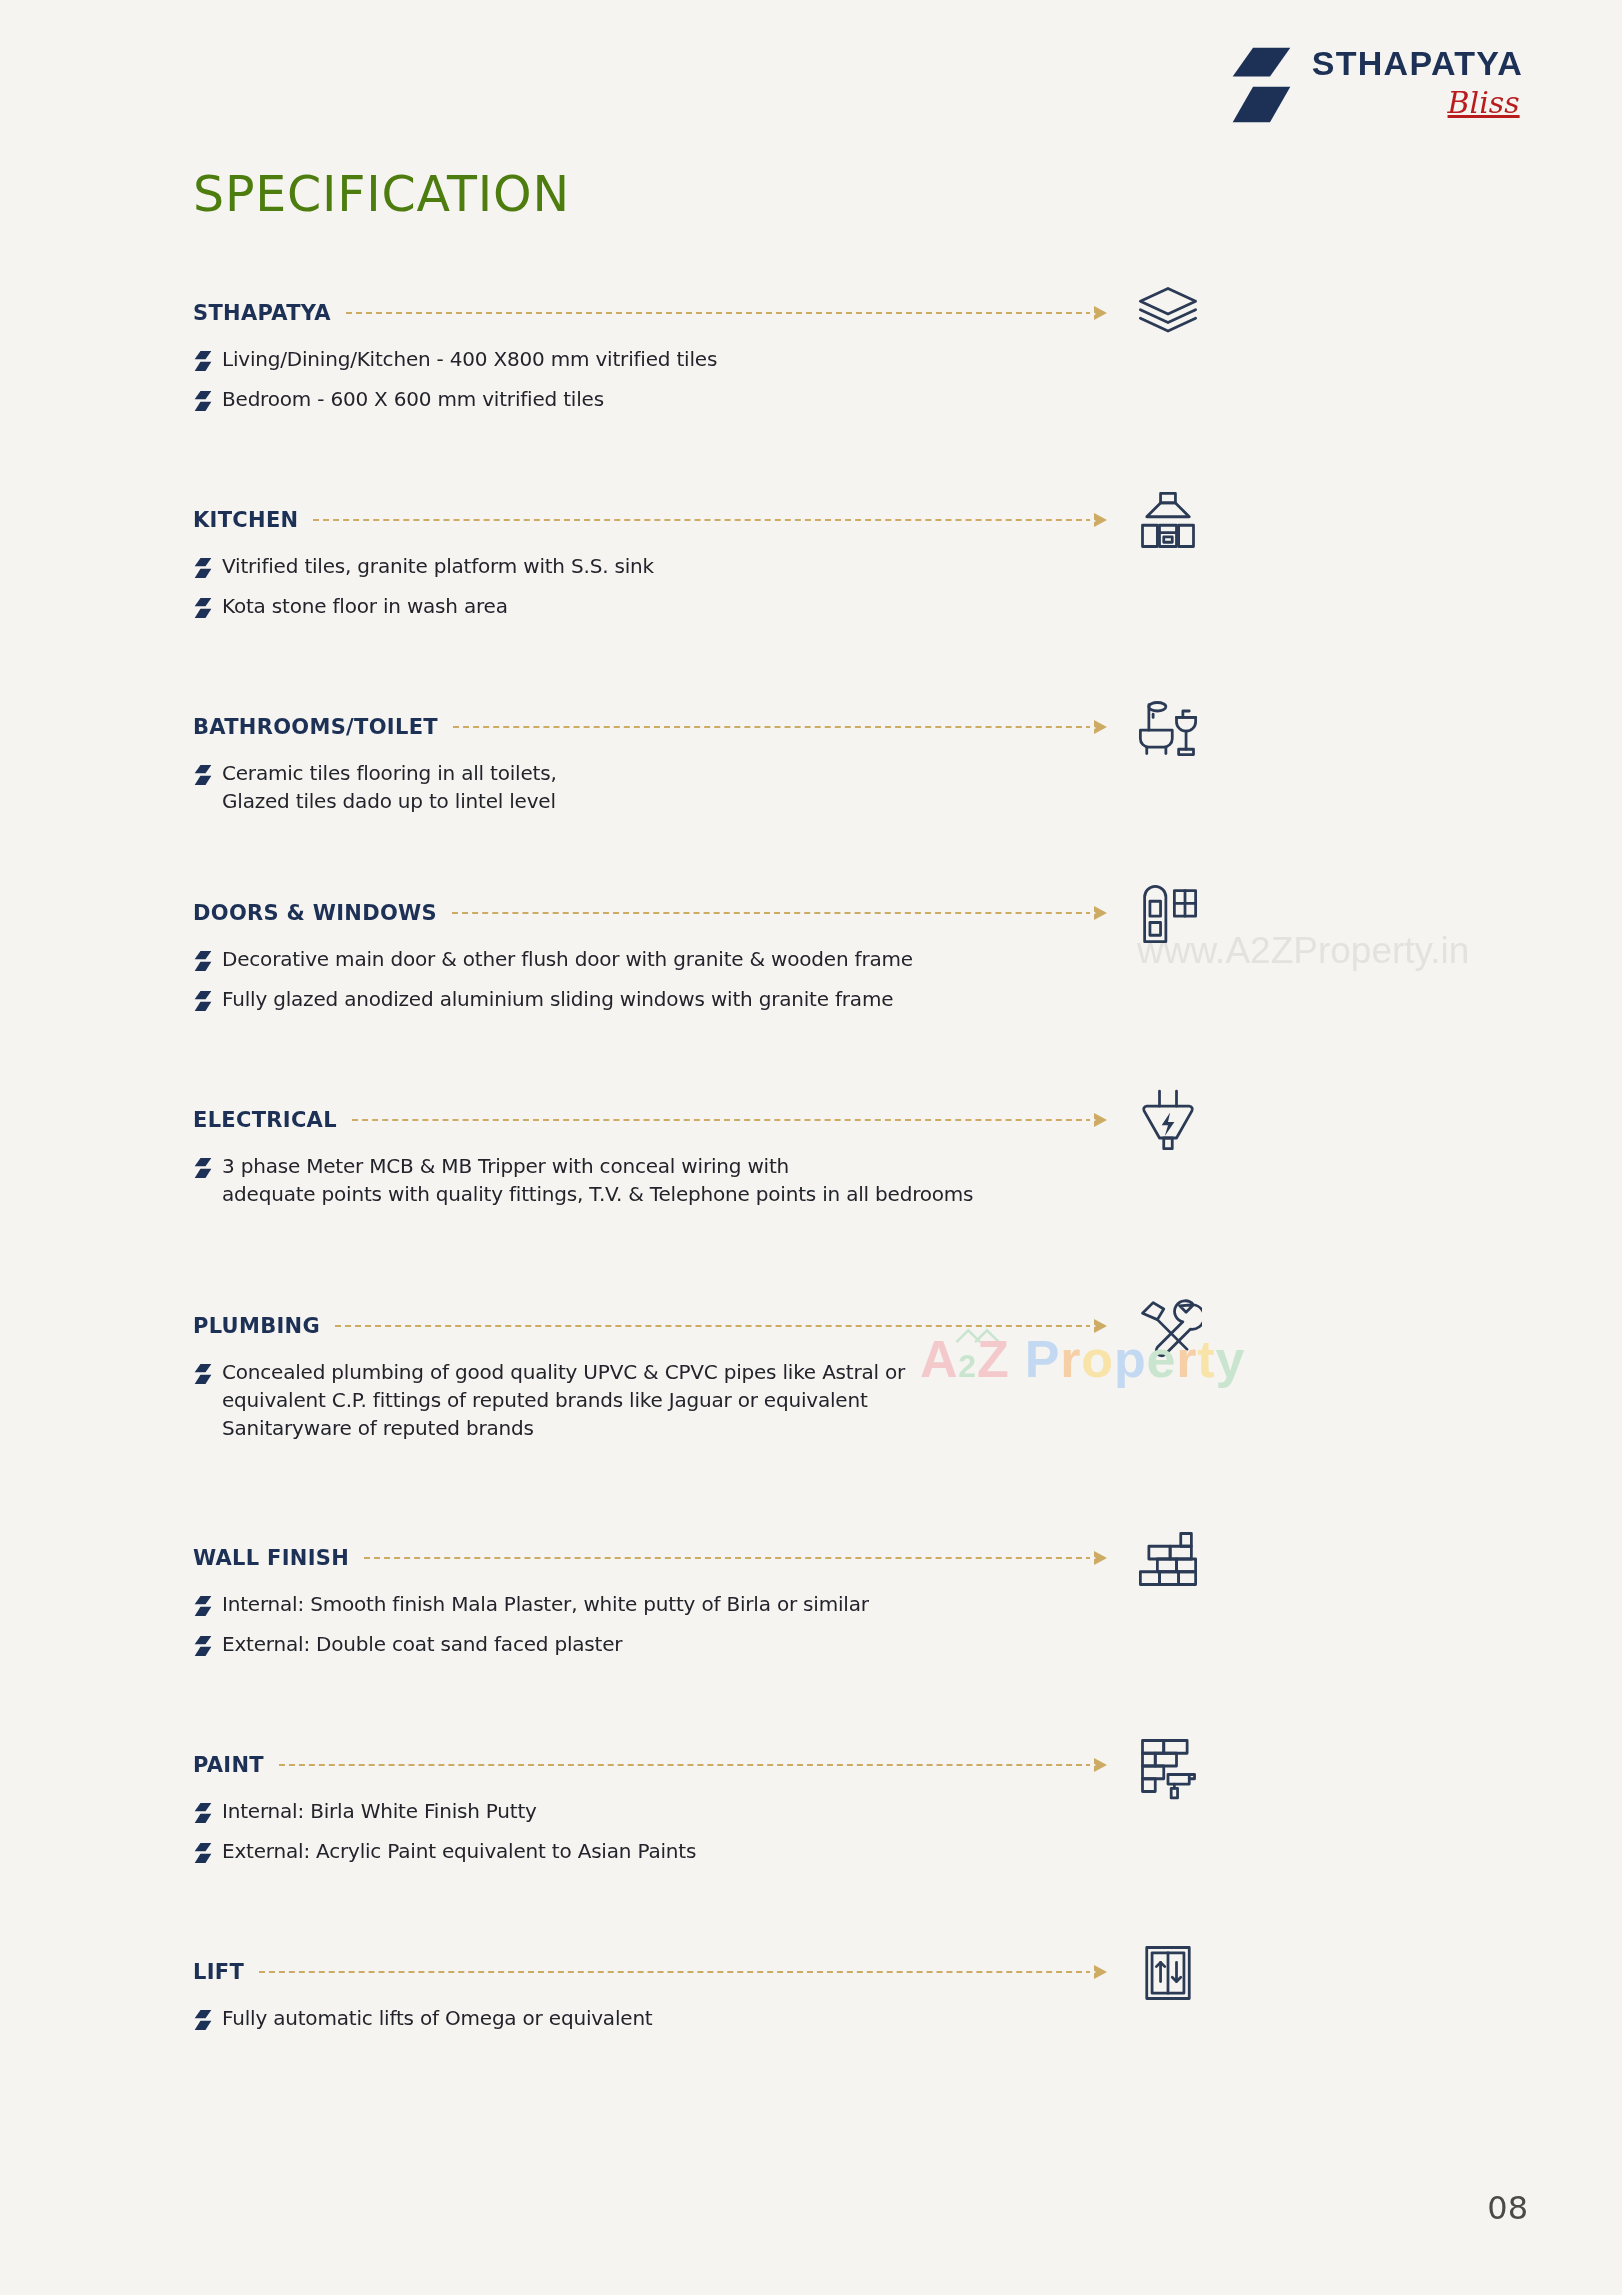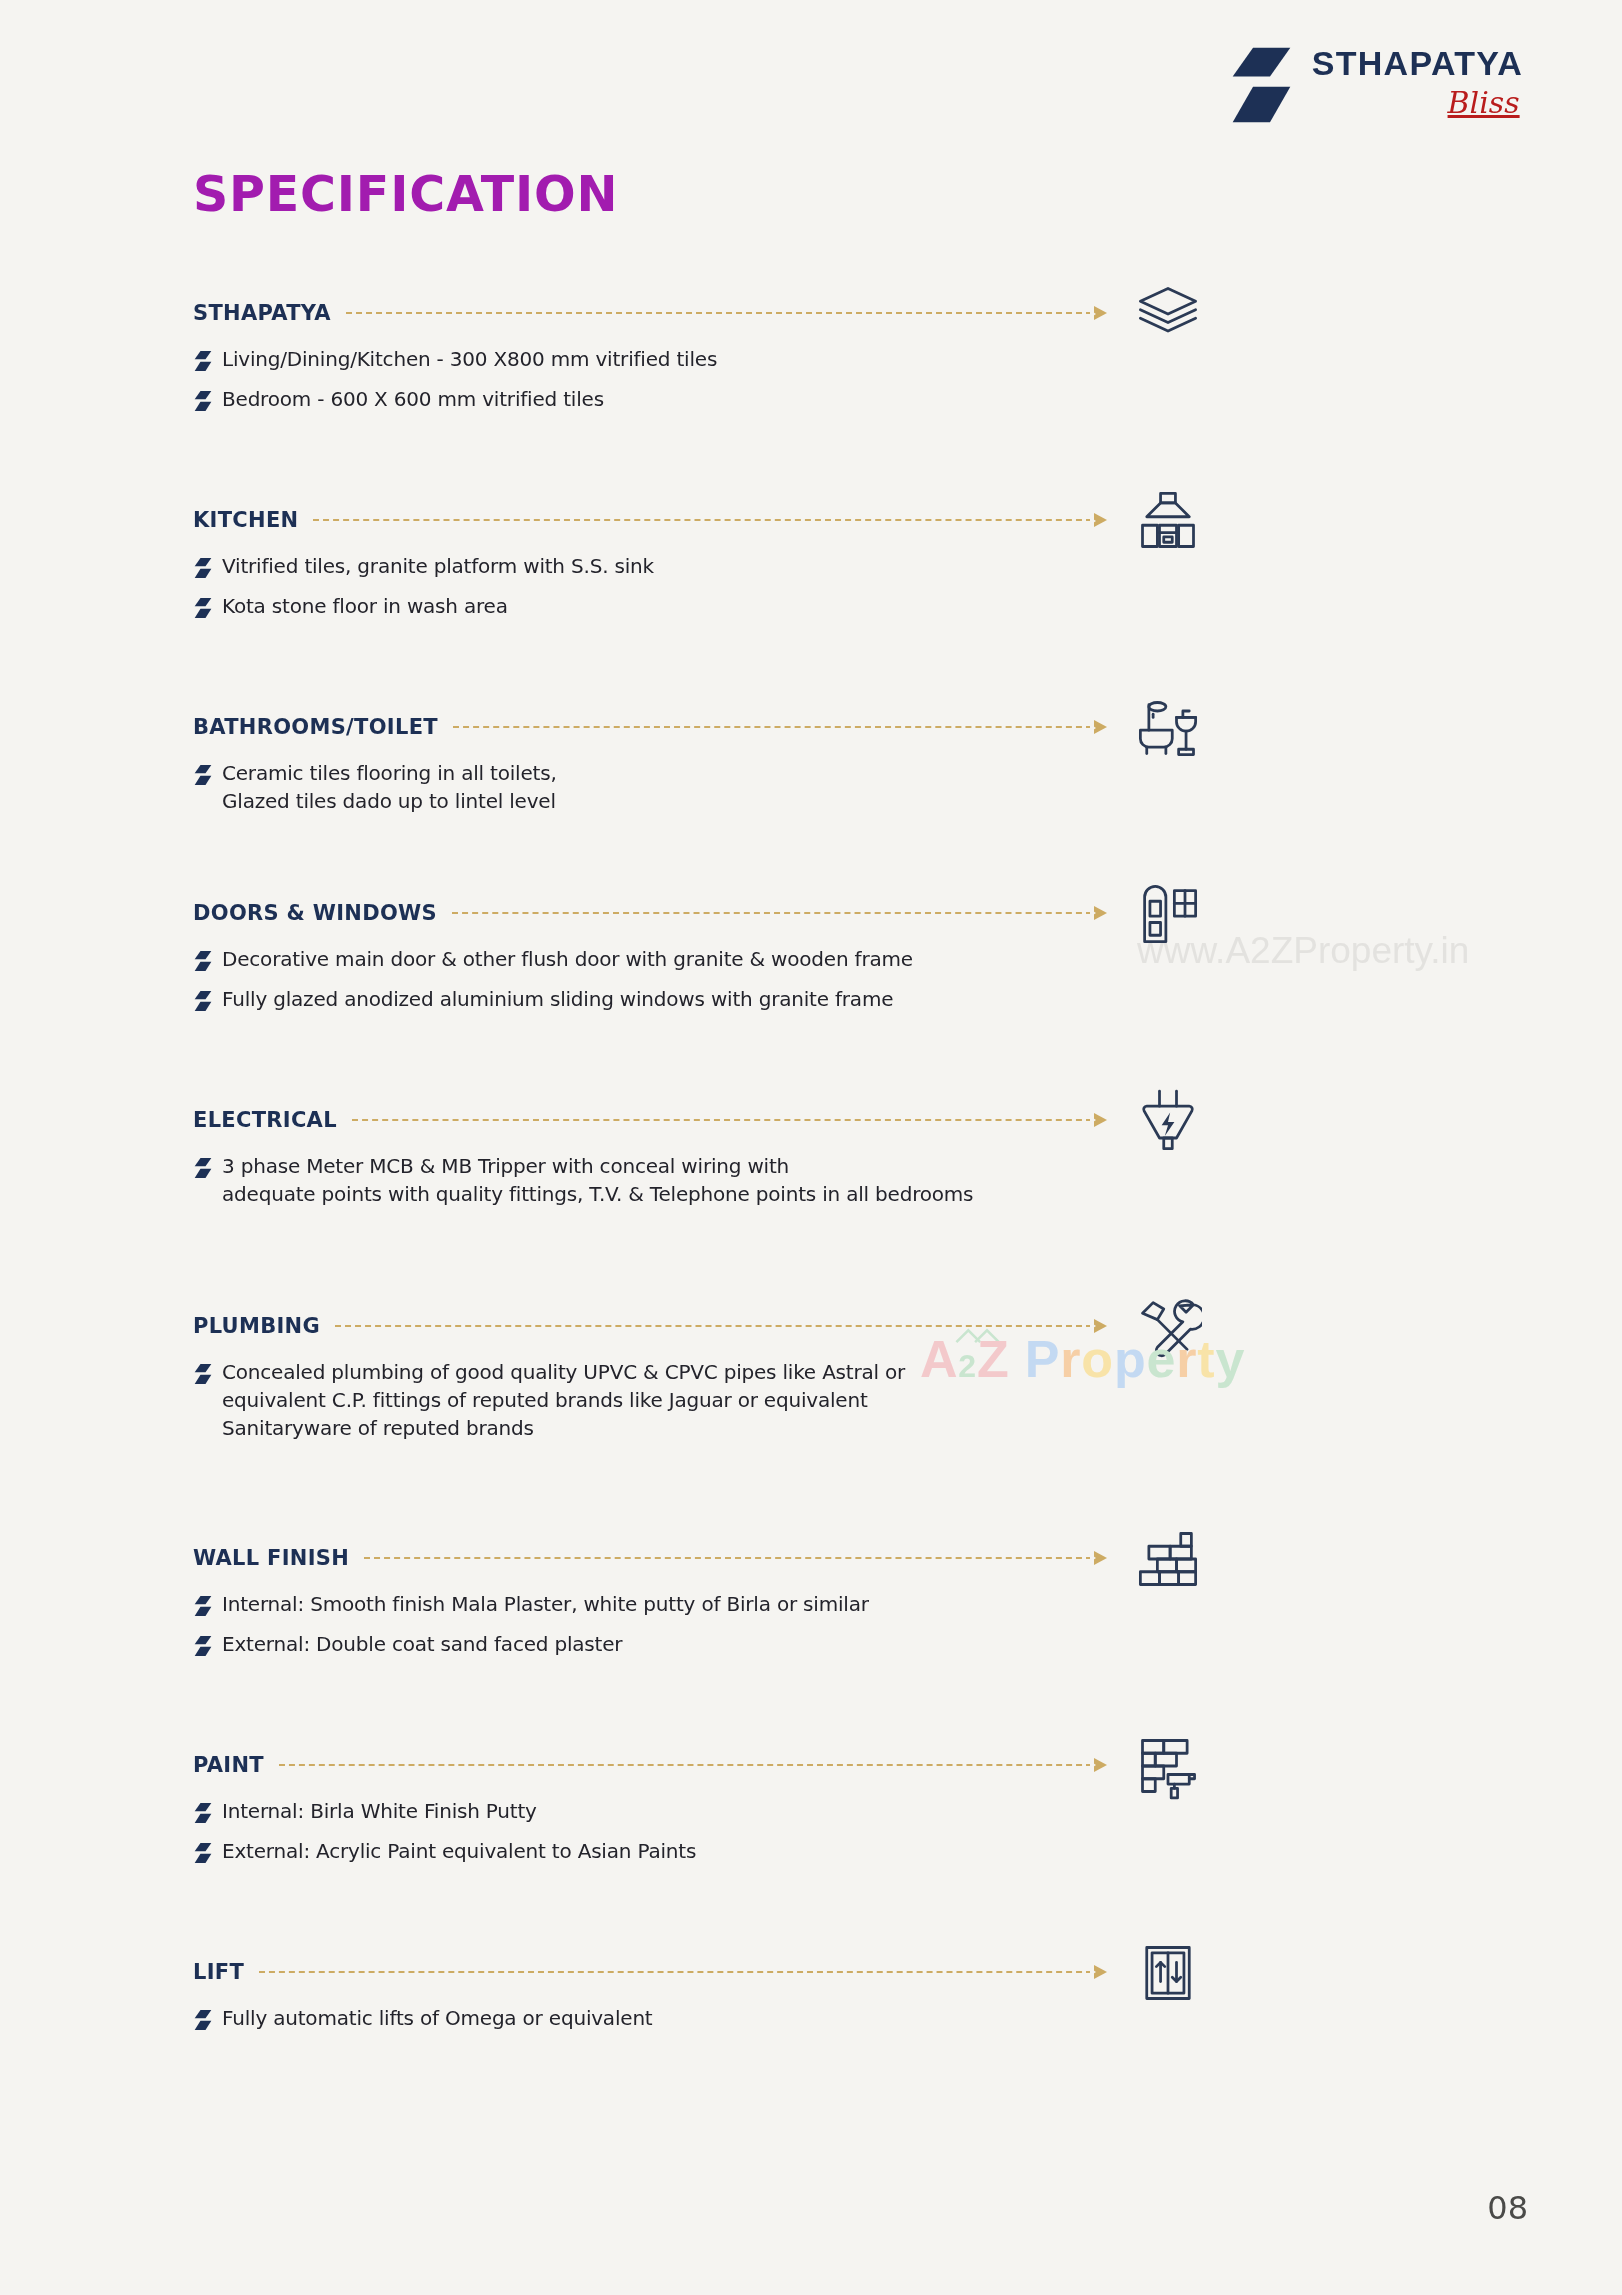--- a/index.html
+++ b/index.html
@@ -45,23 +45,23 @@
     font-weight: normal;
     text-decoration: underline;
   }
 
   
   .page-title {
     position: absolute;
     left: 193px;
     top: 166px;
     font-size: 49px;
-    color: #a21caf;
+    color: #4d7c0f;
     letter-spacing: 0.8px;
-    font-weight: 700;
+    font-weight: 400;
     font-family: "DejaVu Sans", sans-serif;
   }
 
   
   .sections {
     position: absolute;
     left: 193px;
     top: 296px;
     width: 1234px;
   }
@@ -204,21 +204,21 @@
           <span class="dash-line"></span>
           <span class="dash-arrow"></span>
         </span>
       </div>
       <div class="bullets">
         <div class="bullet">
           <span class="bullet-icon"><svg viewBox="0 0 24 26" width="20" height="22">
               <polygon points="9,1 22,1 15,11 2,11" fill="#1d3055"></polygon>
               <polygon points="9,14 22,14 15,25 2,25" fill="#1d3055"></polygon>
             </svg></span>
-          <span class="bullet-text">Living/Dining/Kitchen - 300 X800 mm vitrified tiles</span>
+          <span class="bullet-text">Living/Dining/Kitchen - 400 X800 mm vitrified tiles</span>
         </div>
         <div class="bullet">
           <span class="bullet-icon"><svg viewBox="0 0 24 26" width="20" height="22">
               <polygon points="9,1 22,1 15,11 2,11" fill="#1d3055"></polygon>
               <polygon points="9,14 22,14 15,25 2,25" fill="#1d3055"></polygon>
             </svg></span>
           <span class="bullet-text">Bedroom - 600 X 600 mm vitrified tiles</span>
         </div>
       </div>
       <div class="sec-icon">

